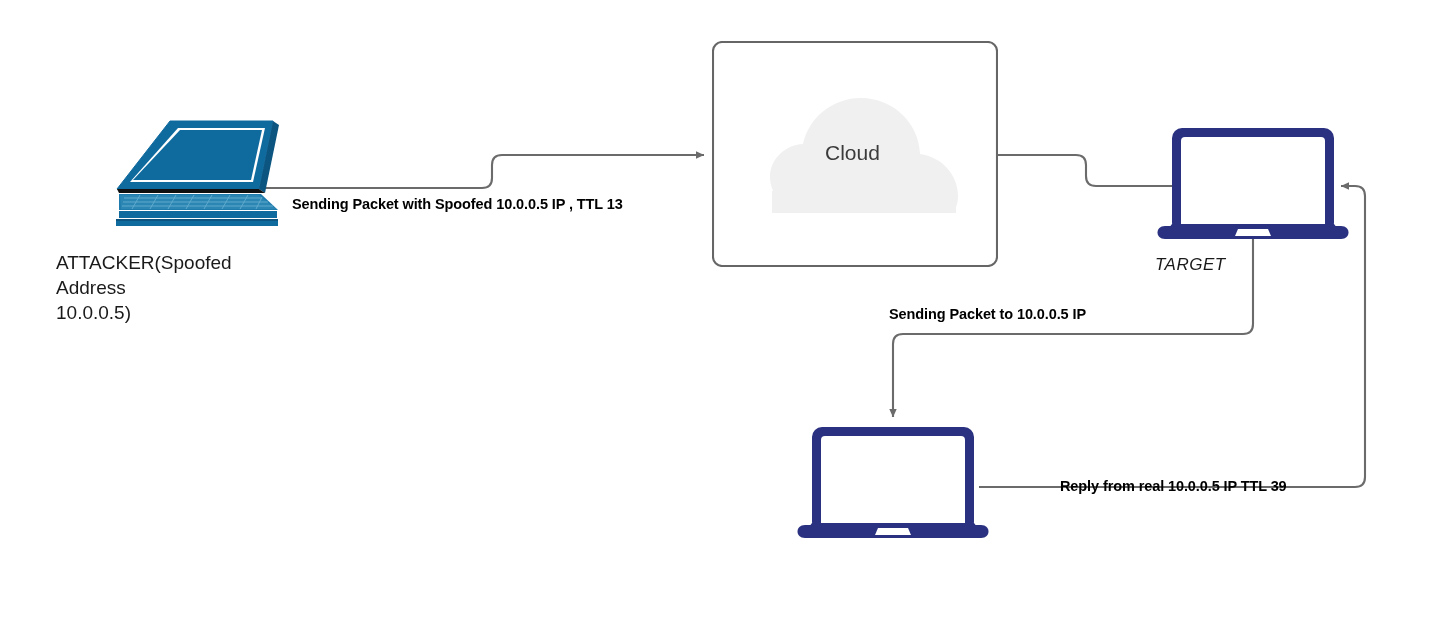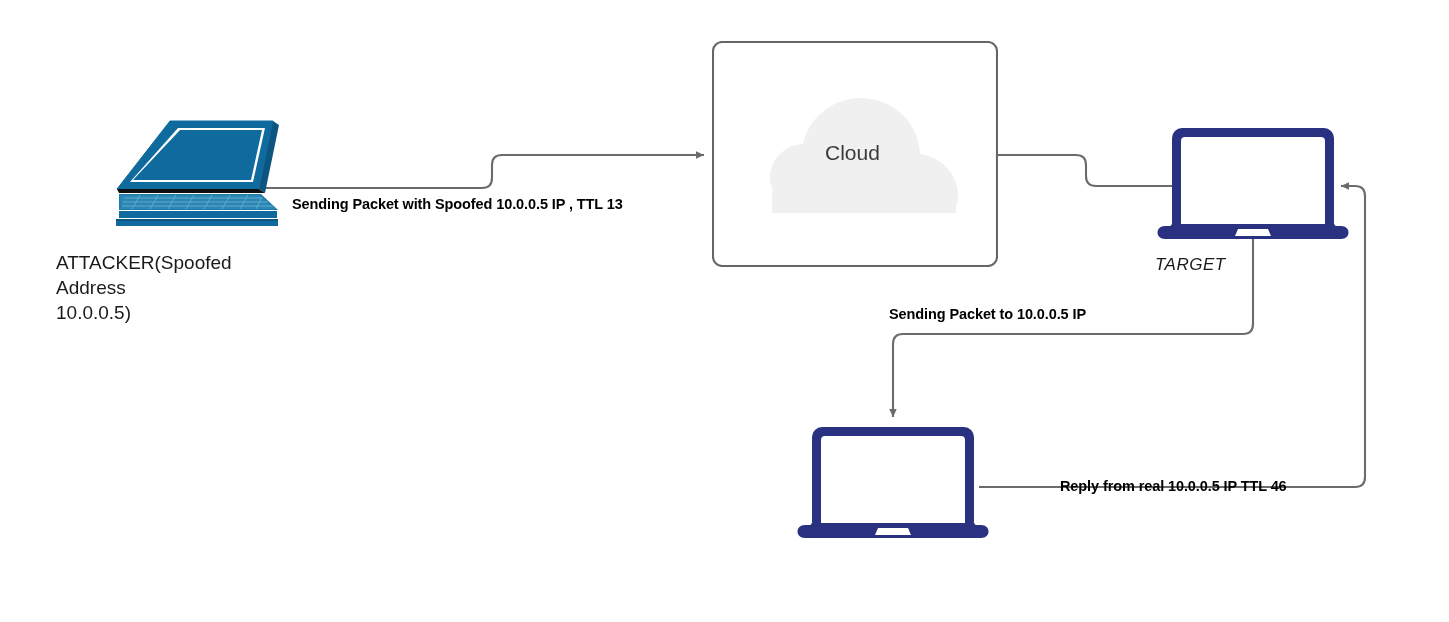--- a/index.html
+++ b/index.html
@@ -82,21 +82,21 @@
 
     <path d="M 1253,232 L 1253,324 Q 1253,334 1243,334 L 903,334 Q 893,334 893,344 L 893,417" fill="none" stroke="#6b6b6b" stroke-width="2.1" marker-end="url(#arrow-d)"></path>
 
     <path d="M 979,487 L 1355,487 Q 1365,487 1365,477 L 1365,196 Q 1365,186 1355,186 L 1341,186" fill="none" stroke="#6b6b6b" stroke-width="2.1" marker-end="url(#arrow-l)"></path>
   </svg>
 
   <div class="edge-label" style="left:292px; top:196px;">Sending Packet with Spoofed 10.0.0.5 IP , TTL 13</div>
 
   <div class="edge-label" style="left:861px; top:306px;margin-left:28px;">Sending Packet to 10.0.0.5 IP</div>
 
-  <div class="edge-label" style="left:1060px; top:478px;">Reply from real 10.0.0.5 IP TTL 46</div>
+  <div class="edge-label" style="left:1060px; top:478px;">Reply from real 10.0.0.5 IP TTL 39</div>
 
   <div class="node" style="left:110px; top:118px; width:182px; height:112px;">
     <svg width="182" height="112" viewBox="0 0 182 112" xmlns="http://www.w3.org/2000/svg">
 
       <path d="M61,4 L164,4 L150,72 L8,72 Z" fill="#ffffff"></path>
       <path d="M60,3 L163,3 L149,71 L7,71 Z" fill="#0f6a9e" stroke="#0f6a9e" stroke-width="1"></path>
 
       <path d="M163,3 L169,7 L155,75 L149,71 Z" fill="#0b5580"></path>
 
       <path d="M68,10 L155,10 L143,64 L20,64 Z" fill="#ffffff"></path>

